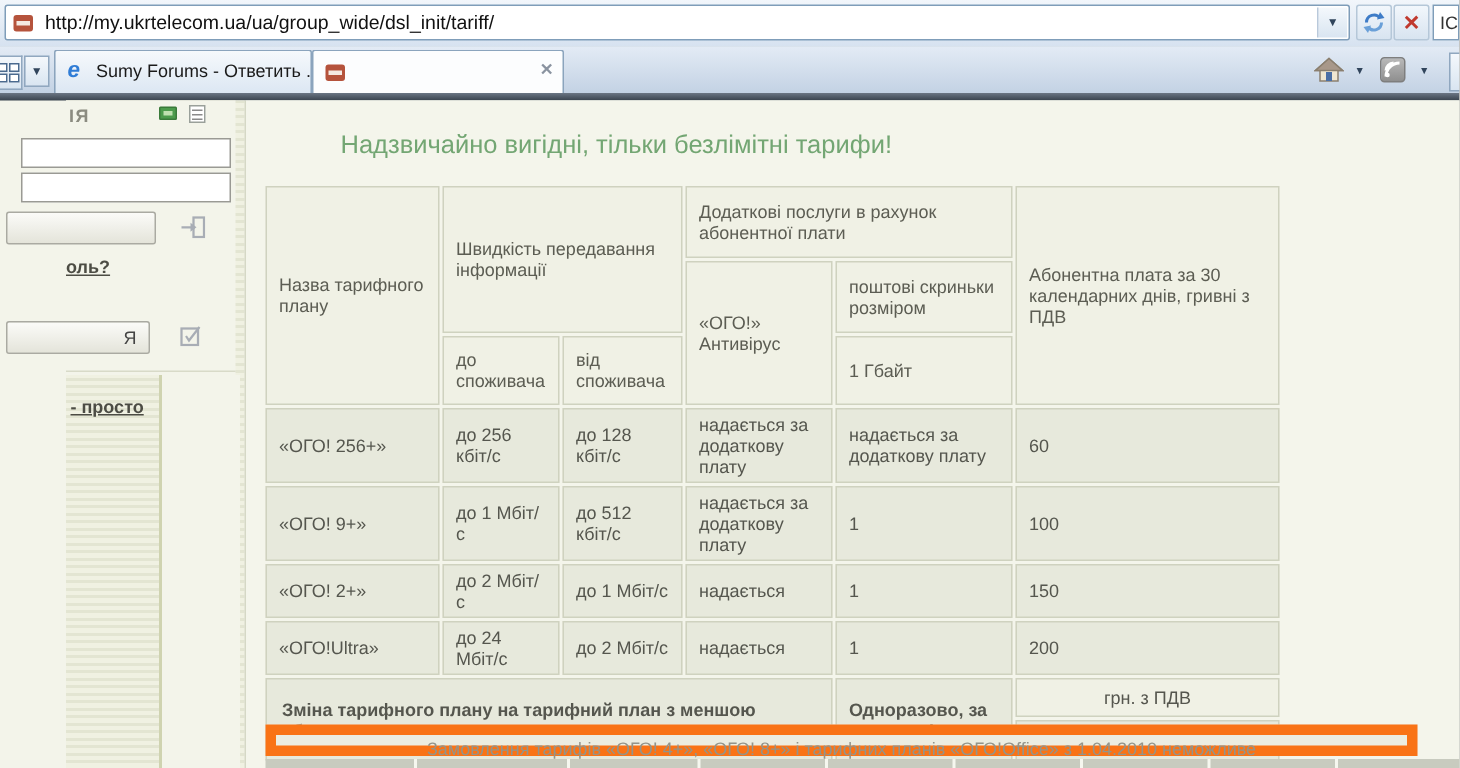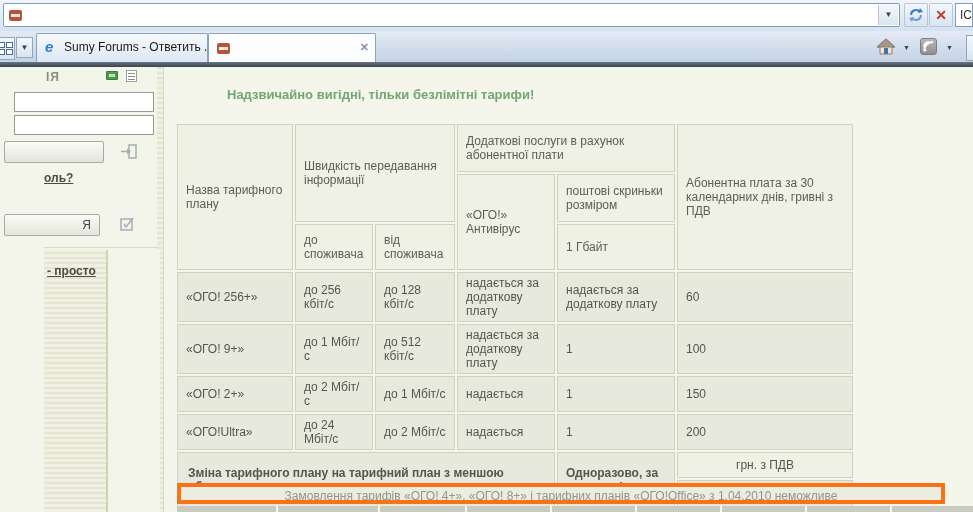--- a/index.html
+++ b/index.html
@@ -81,44 +81,45 @@
           background:linear-gradient(#fbfbf8,#e4e4da);box-sizing:border-box;font-size:12px;
           color:#444;text-align:right;padding:3px 8px 0 0;}
   .exit-ico,.check-ico{position:absolute;left:76px;}
   .sb-link{position:absolute;font-size:12px;font-weight:bold;color:#4c4c44;
            text-decoration:underline;white-space:nowrap;}
   .sb-sep{position:absolute;left:0;top:180px;width:113px;height:1px;background:#d8dac8;}
   .light-col{position:absolute;left:62px;top:183px;width:52px;height:262px;background:#f3f4ea;
              border-left:2px solid #cfd3b0;}
 
   .main{position:absolute;left:120px;top:0;width:853px;height:445px;background:#f4f5eb;}
-  .page-title{position:absolute;left:63px;top:20px;font-size:13px;font-weight:bold;color:#73a673;}
+  .page-title{position:absolute;left:63px;top:20px;font-size:17px;font-weight:normal;color:#73a673;}
 
   
   .tariff{position:absolute;left:11px;top:55px;border-collapse:separate;border-spacing:2px;
           font-size:12px;color:#55564e;}
   .tariff td{border:1px solid #cfd2bf;padding:3px 8px;vertical-align:middle;}
   .tariff td.hd{background:#f0f1e5;text-align:left;color:#5c5d53;}
   .tariff td.bd{background:#e7e9dc;text-align:left;}
   .tariff td.bold{font-weight:bold;}
   .tariff td.unit{background:#f0f1e5;text-align:center;}
   .note-bar{position:absolute;left:13px;top:416px;width:768px;height:21px;background:#ecede1;
-            border:4px solid #f97316;box-sizing:border-box;text-align:center;line-height:19px;
+            border:7px solid #f97316;box-sizing:border-box;text-align:center;line-height:19px;
             font-size:12px;color:#93948a;}
   .cut-strip{position:absolute;left:13px;top:439px;width:840px;height:6px;background:#c8cbbf;}
   .cut-strip i{position:absolute;top:0;width:2px;height:6px;background:#f6f7ef;}
 </style>
 </head>
 <body>
 
 <div class="screen">
 
   <div class="toolbar">
     <div class="addressbar">
       <span class="favicon"></span>
+      <span class="url">http://my.ukrtelecom.ua/ua/group_wide/dsl_init/tariff/</span>
       <span class="addr-drop">▼</span>
     </div>
     <div class="tb-btn btn-refresh">
       <svg width="16" height="16" viewBox="0 0 16 16" style="margin-top:3px">
         <path d="M3 8 A5 5 0 0 1 12 5" fill="none" stroke="#3e7cc7" stroke-width="2"></path>
         <path d="M13 8 A5 5 0 0 1 4 11" fill="none" stroke="#6aa0d8" stroke-width="2"></path>
         <path d="M12 1 L15 5 L10 6 Z" fill="#3e7cc7"></path>
         <path d="M4 15 L1 11 L6 10 Z" fill="#6aa0d8"></path>
       </svg>
     </div>

